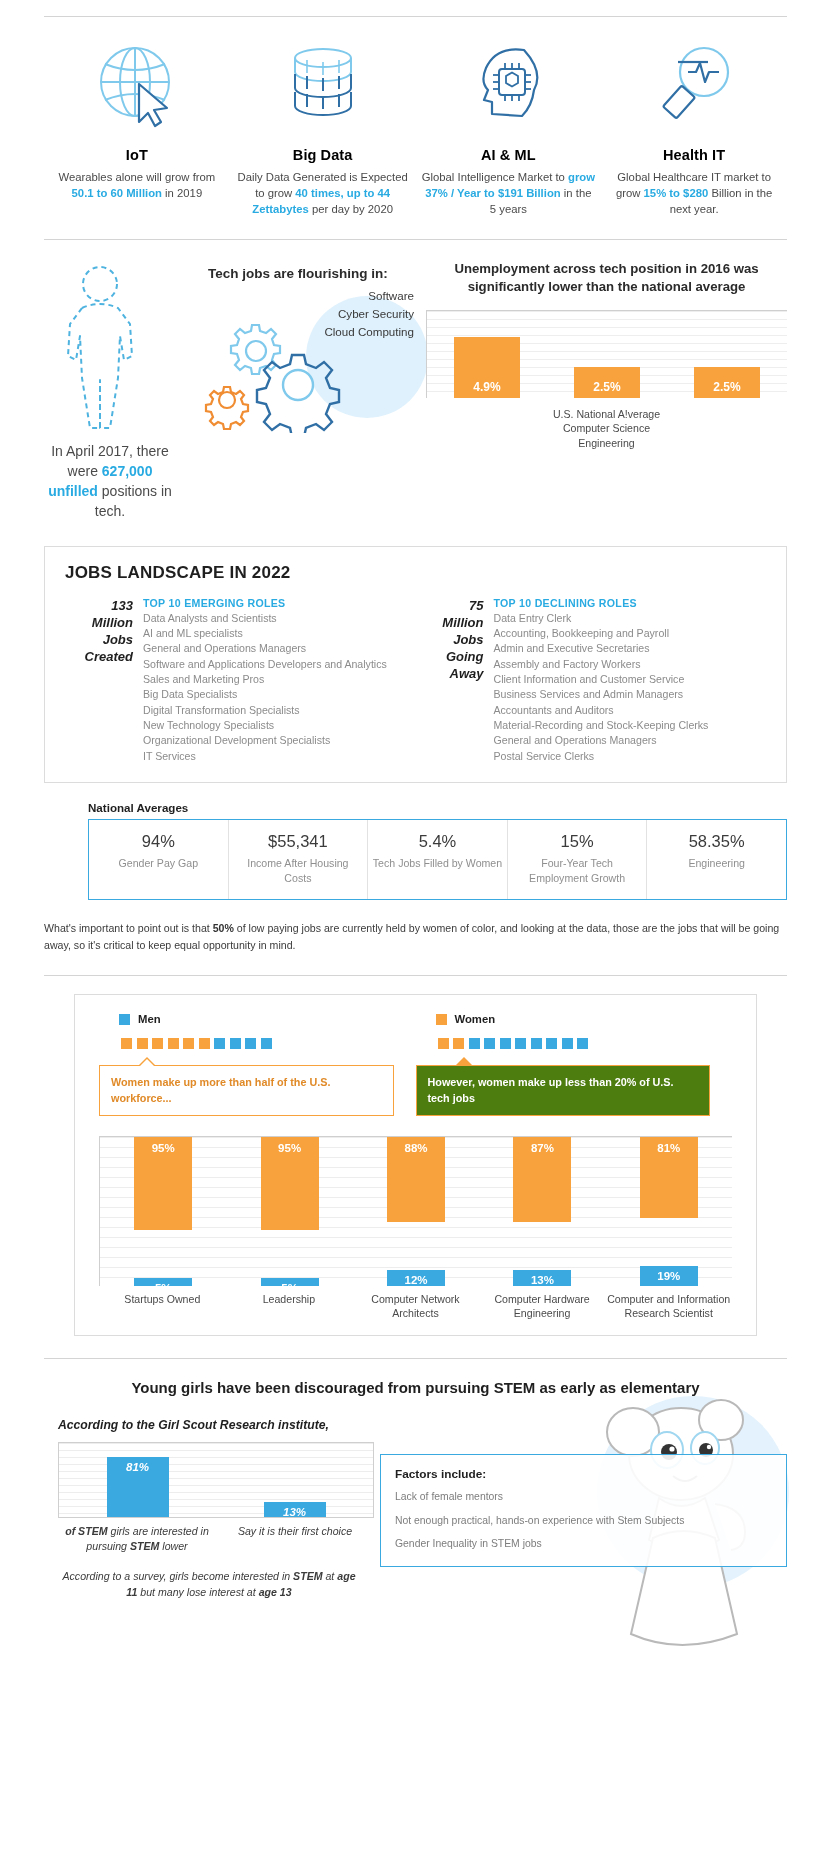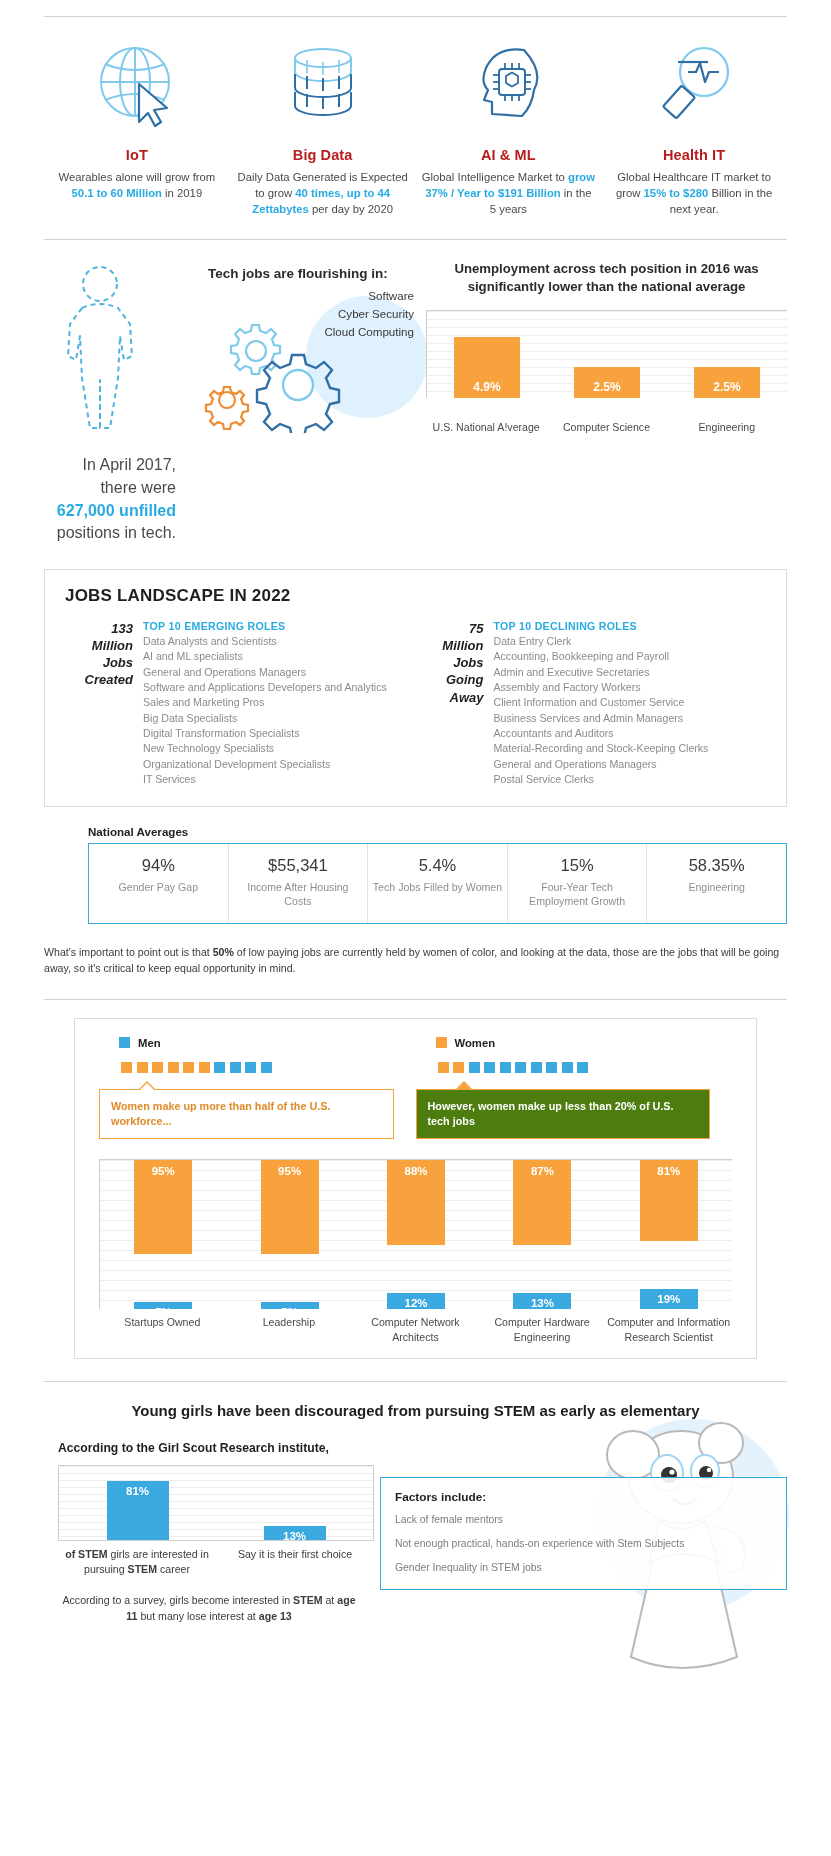--- a/index.html
+++ b/index.html
@@ -16,43 +16,43 @@
   .hr { height: 1px; background: #d4d4d4; margin: 0 auto; }
   .hi { color: #29abe2; font-weight: bold; }
   .bold { font-weight: bold; color: #333; }
 
   
   .sec1 { padding: 0 44px; }
   .sec1 .rule-top { margin-top: 16px; }
   .pillars { display: flex; margin-top: 22px; }
   .pillar { flex: 1; text-align: center; padding: 0 6px; }
   .pillar-icon { height: 92px; display: flex; align-items: center; justify-content: center; }
-  .pillar h3 { font-size: 14.5px; font-weight: bold; color: #b91c1c; margin: 16px 0 6px; letter-spacing: .1px; }
+  .pillar h3 { font-size: 14.5px; font-weight: bold; color: #000000; margin: 16px 0 6px; letter-spacing: .1px; }
   .pillar p { font-size: 11.3px; line-height: 1.42; color: #4a4a4a; }
 
   
   .sec2 { padding: 0 44px; margin-top: 22px; position: relative; }
   .sec2-inner { display: flex; margin-top: 20px; position: relative; }
   .col-figure { width: 132px; flex: none; position: relative; }
-  .fig-caption { font-size: 16px; line-height: 1.42; text-align: right; margin-top: 12px; color: #4a4a4a; }
+  .fig-caption { font-size: 14px; line-height: 1.42; text-align: center; margin-top: 0; color: #4a4a4a; }
   .col-gears { width: 210px; flex: none; position: relative; padding-top: 6px; margin-left: 32px; }
   .gears-title { font-size: 13.5px; font-weight: bold; color: #2b2b2b; margin-bottom: 6px; }
   .gear-words { position: relative; z-index: 4; }
   .gear-words div { font-size: 11.6px; color: #3a3a3a; text-align: right; padding-right: 4px; line-height: 1.55; }
   .blue-blob { position: absolute; width: 122px; height: 122px; border-radius: 50%; background: #d9eefb; opacity: .85; z-index: 0; }
   .col-unemp { flex: 1; padding-left: 8px; }
   .unemp-title { font-size: 13.2px; font-weight: bold; text-align: center; line-height: 1.36; color: #2b2b2b; }
 
   .ubar-wrap { margin-top: 14px; position: relative; height: 88px; border-left: 1px solid #cfcfcf; border-top: 1px solid #cfcfcf;
                background: repeating-linear-gradient(to bottom, #eeeeee 0px, #eeeeee 1px, #ffffff 1px, #ffffff 8px); }
   .ubars { display: flex; height: 100%; align-items: flex-end; }
   .ucol { flex: 1; display: flex; flex-direction: column; align-items: center; justify-content: flex-end; height: 100%; }
   .ubar { width: 66px; background: #f7a23c; color: #fff; font-size: 12px; font-weight: bold;
           display: flex; align-items: flex-end; justify-content: center; padding-bottom: 4px; }
-  .ulabels { display: flex; margin-top: 22px; }
+  .ulabels { display: flex; margin-top: 9px; flex-direction: column; }
   .ulabel { flex: 1; text-align: center; font-size: 10.6px; line-height: 1.36; color: #4a4a4a; }
 
   
   .sec3 { margin: 24px 44px 0; border: 1px solid #dcdcdc; background: #fff; padding: 16px 20px 18px; position: relative; }
   .sec3 h2 { font-size: 17px; font-weight: bold; color: #1f1f1f; letter-spacing: .2px; margin-bottom: 14px; }
   .roles { display: flex; }
   .roles-half { flex: 1; display: flex; }
   .big-num { width: 78px; flex: none; text-align: right; padding-right: 10px;
              font-size: 13px; font-style: italic; font-weight: bold; line-height: 1.32; color: #1f1f1f; }
   .roles-list { flex: 1; }
@@ -101,21 +101,21 @@
   .seg-m { background: #3aa9e0; color: #fff; font-size: 11.5px; font-weight: bold;
            display: flex; align-items: flex-start; justify-content: center; padding-top: 4px; }
   .scat { display: flex; margin-top: 6px; }
   .scat div { flex: 1; text-align: center; font-size: 10.6px; line-height: 1.38; color: #4a4a4a; }
 
   
   .sec6 { margin: 22px 44px 0; padding-bottom: 30px; position: relative; }
   .sec6 .rule-top { margin-bottom: 18px; }
   .stem-title { font-size: 15px; font-weight: bold; text-align: center; line-height: 1.4; color: #1f1f1f; }
   .stem-body { display: flex; margin-top: 16px; position: relative; }
-  .stem-left { width: 330px; flex: none; }
+  .stem-left { width: 330px; flex: none; font-style: italic; }
   .stem-sub { font-size: 12.2px; font-weight: bold; color: #1f1f1f; margin: 4px 0 10px 14px; }
   .hbars { border: 1px solid #cfcfcf; height: 76px; margin-left: 14px; position: relative;
            background: repeating-linear-gradient(to bottom, #ededed 0px, #ededed 1px, #ffffff 1px, #ffffff 7px); }
   .hbars-inner { display: flex; height: 100%; align-items: flex-end; }
   .hb-col { flex: 1; display: flex; justify-content: center; align-items: flex-end; height: 100%; }
   .hb { width: 62px; background: #3aa9e0; color: #fff; font-weight: bold; font-size: 11.5px;
         display: flex; align-items: flex-start; justify-content: center; padding-top: 4px; }
   .hb-labels { display: flex; margin: 6px 0 0 14px; }
   .hb-labels div { flex: 1; text-align: center; font-size: 10.6px; line-height: 1.38; color: #3b3b3b; }
   .stem-foot { font-size: 10.6px; line-height: 1.5; text-align: center; margin: 16px 14px 0; color: #3b3b3b; }
@@ -480,21 +480,21 @@
           <div class="hbars-inner">
             <div class="hb-col">
               <div class="hb" style="height:81%">81%</div>
             </div>
             <div class="hb-col">
               <div class="hb" style="height:20%">13%</div>
             </div>
           </div>
         </div>
         <div class="hb-labels">
-          <div><b>of STEM</b><span> girls are interested in pursuing </span><b>STEM</b><span> career</span></div>
+          <div><b>of STEM</b><span> girls are interested in pursuing </span><b>STEM</b><span> lower</span></div>
           <div>Say it is their first choice</div>
         </div>
         <div class="stem-foot">
           <span>According to a survey, girls become interested in </span><b>STEM</b><span> at </span><b>age 11</b><span> but many lose interest at </span><b>age 13</b>
         </div>
       </div>
 
       <div class="stem-right">
         <div class="mascot">
           <svg width="230" height="290" viewBox="0 0 230 290">

